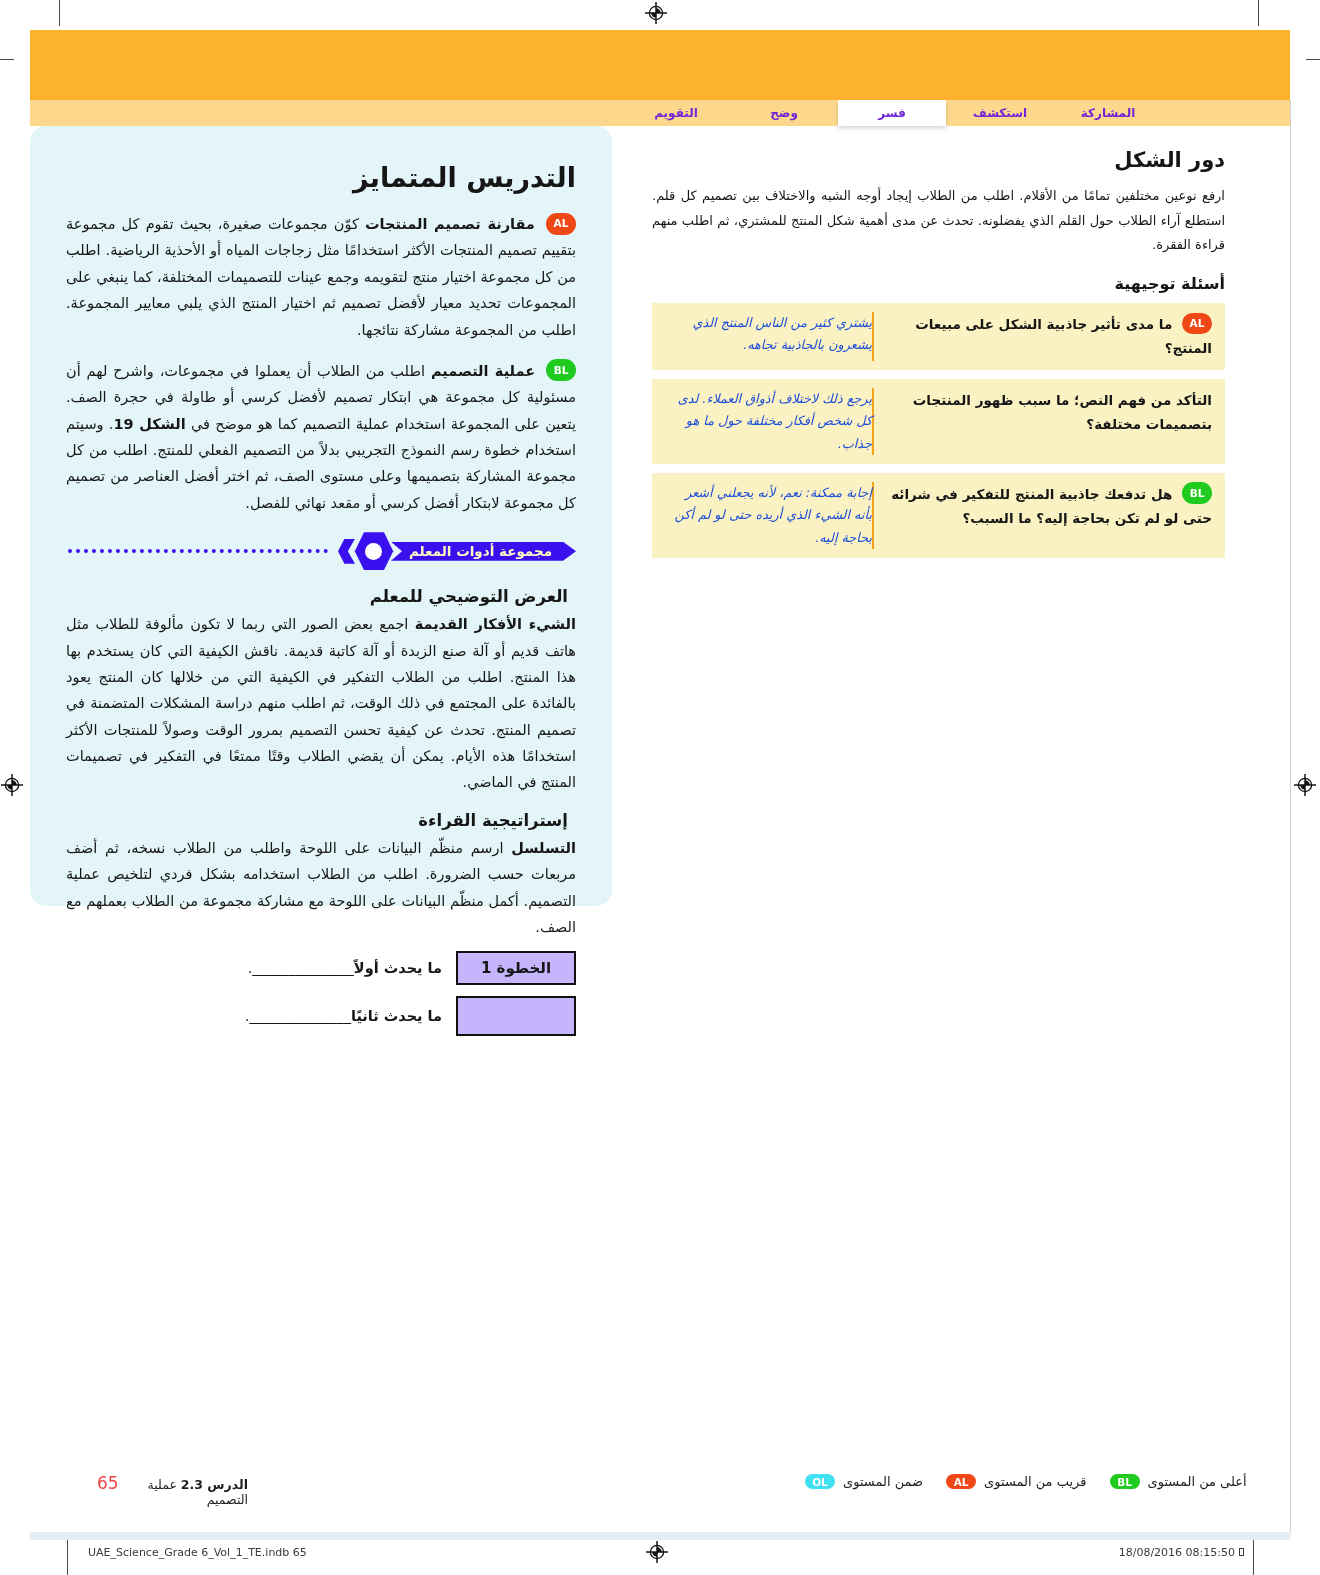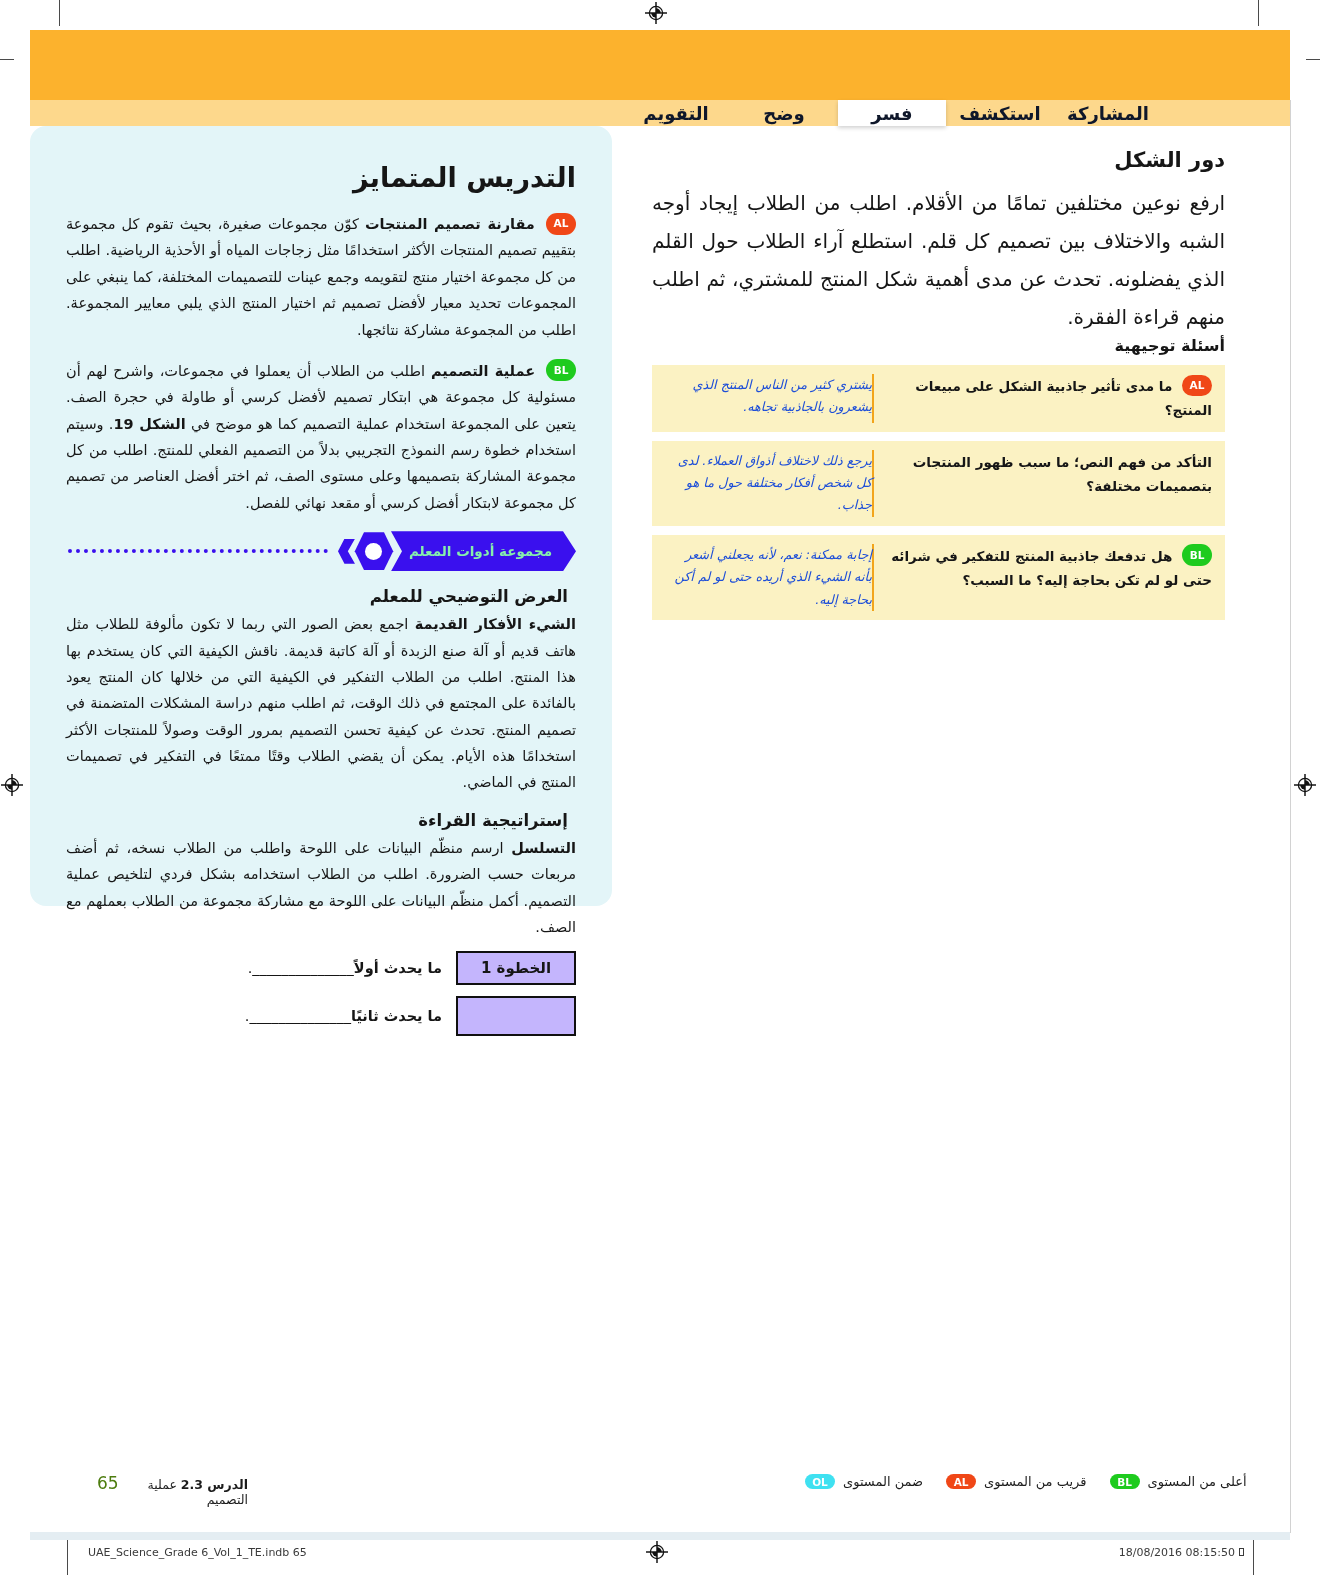--- a/index.html
+++ b/index.html
@@ -9,38 +9,38 @@
   
   .cmark { position:absolute; background:#4a4a4a; }
   .regmark { position:absolute; width:22px; height:22px; }
   .edge-line { position:absolute; left:1290px; top:100px; width:1px; height:1433px; background:#d2d2d2; }
 
   
   .band { position:absolute; left:30px; top:30px; width:1260px; height:70px; background:#FCB22D; }
   .tabs { position:absolute; left:30px; top:100px; width:1260px; height:26px; background:#FDD88C;
           display:flex; direction:rtl; padding-right:128px; }
   .tab { width:108px; display:flex; align-items:center; justify-content:center;
-         font-weight:bold; font-size:18px; color:#0f172a; }
+         font-weight:bold; font-size:12px; color:#6d28d9; }
   .tab.active { background:#ffffff; box-shadow:0 2px 4px rgba(0,0,0,.18); }
 
   
   .panel { position:absolute; left:30px; top:126px; width:582px; height:780px; background:#E3F5F8;
            border-radius:16px; direction:rtl; padding:36px 36px 24px; color:#161616; }
   .panel-title { font-size:27px; font-weight:bold; margin-bottom:18px; }
   .p { font-size:14.5px; line-height:1.82; text-align:justify; margin-bottom:15px; }
   .lead { font-weight:bold; }
   .badge { display:inline-block; min-width:30px; padding:1.5px 7px; border-radius:11px; color:#fff;
            font-weight:bold; font-size:10.5px; text-align:center; margin-left:5px; transform:translateY(-2px); }
   .badge.al { background:#F04717; }
   .badge.bl { background:#1ECB1E; }
   .badge.ol { background:#3FE1F1; }
 
   
   .toolkit { display:flex; direction:rtl; align-items:center; margin:14px 0 16px; }
-  .ribbon { height:40px; background:#3A10EE; color:#86efac; font-weight:bold; font-size:13.5px;
+  .ribbon { height:19px; background:#3A10EE; color:#fef9c3; font-weight:bold; font-size:13.5px;
             display:flex; align-items:center; justify-content:center; padding:0 24px 0 18px;
             clip-path:polygon(0 0, calc(100% - 13px) 0, 100% 50%, calc(100% - 13px) 100%, 0 100%, 11px 50%); }
   .hex { width:40px; height:40px; background:#3A10EE; margin:0 -3px;
          clip-path:polygon(25% 3%, 75% 3%, 98% 50%, 75% 97%, 25% 97%, 2% 50%);
          display:flex; align-items:center; justify-content:center; }
   .hex-circle { width:17px; height:17px; border-radius:50%; background:#fff; }
   .chev { width:17px; height:25px; background:#3A10EE; margin-right:2px;
           clip-path:polygon(100% 0, 38% 0, 0 50%, 38% 100%, 100% 100%, 58% 50%); }
   .dots { flex:1; height:0; border-bottom:4px dotted #3A10EE; margin:0 10px 0 2px; }
 
@@ -50,29 +50,29 @@
   .drow { display:flex; direction:rtl; align-items:center; margin-top:11px; }
   .dbox { width:120px; height:34px; background:#c4b5fd; border:2.5px solid #101010; flex:0 0 auto;
           display:flex; align-items:center; justify-content:center; font-weight:bold; font-size:15px; }
   .dbox.empty { height:40px; }
   .dlabel { margin-right:14px; font-size:14.5px; }
   .dlabel b { font-weight:bold; }
 
   
   .main { position:absolute; left:652px; top:148px; width:573px; direction:rtl; color:#161616; }
   .main-title { font-size:21px; font-weight:bold; margin-bottom:12px; }
-  .main-intro { font-size:20px; line-height:1.9; text-align:justify; }
+  .main-intro { font-size:13px; line-height:1.9; text-align:justify; margin-bottom:16px; }
   .guiding { font-size:16px; font-weight:bold; margin-bottom:10px; }
   .qa { background:#FBF2C3; display:flex; direction:rtl; margin-bottom:9px; padding:9px 13px; }
   .qa-q { width:338px; font-weight:bold; font-size:13.5px; line-height:1.8; padding-left:14px; }
   .qa-a { flex:1; font-style:italic; font-size:12.8px; line-height:1.75; color:#1d4ed8;
           border-right:2.5px solid #F2A51B; padding-right:0; }
 
   
-  .pageno { position:absolute; left:97px; top:1473px; font-size:17px; color:#4d7c0f; }
+  .pageno { position:absolute; left:97px; top:1473px; font-size:17px; color:#ef4444; }
   .lesson { position:absolute; left:130px; top:1477px; width:118px; direction:rtl; text-align:right;
             font-size:12.5px; color:#1c1c1c; }
   .legend { position:absolute; left:800px; top:1474px; display:flex; direction:ltr; align-items:flex-end;
             gap:8px; font-size:13px; color:#1c1c1c; }
   .legend .lab { direction:rtl; margin-right:10px; }
 
   .fstrip { position:absolute; left:30px; top:1532px; width:1260px; height:8px; background:#E4EDF2; }
   .fleft  { position:absolute; left:88px; top:1546px; font-size:11px; color:#3a3a3a; }
   .fright { position:absolute; right:76px; top:1546px; font-size:11px; color:#3a3a3a; }
   .box-glyph { display:inline-block; width:5px; height:8px; border:1px solid #3a3a3a; margin-left:4px; }

